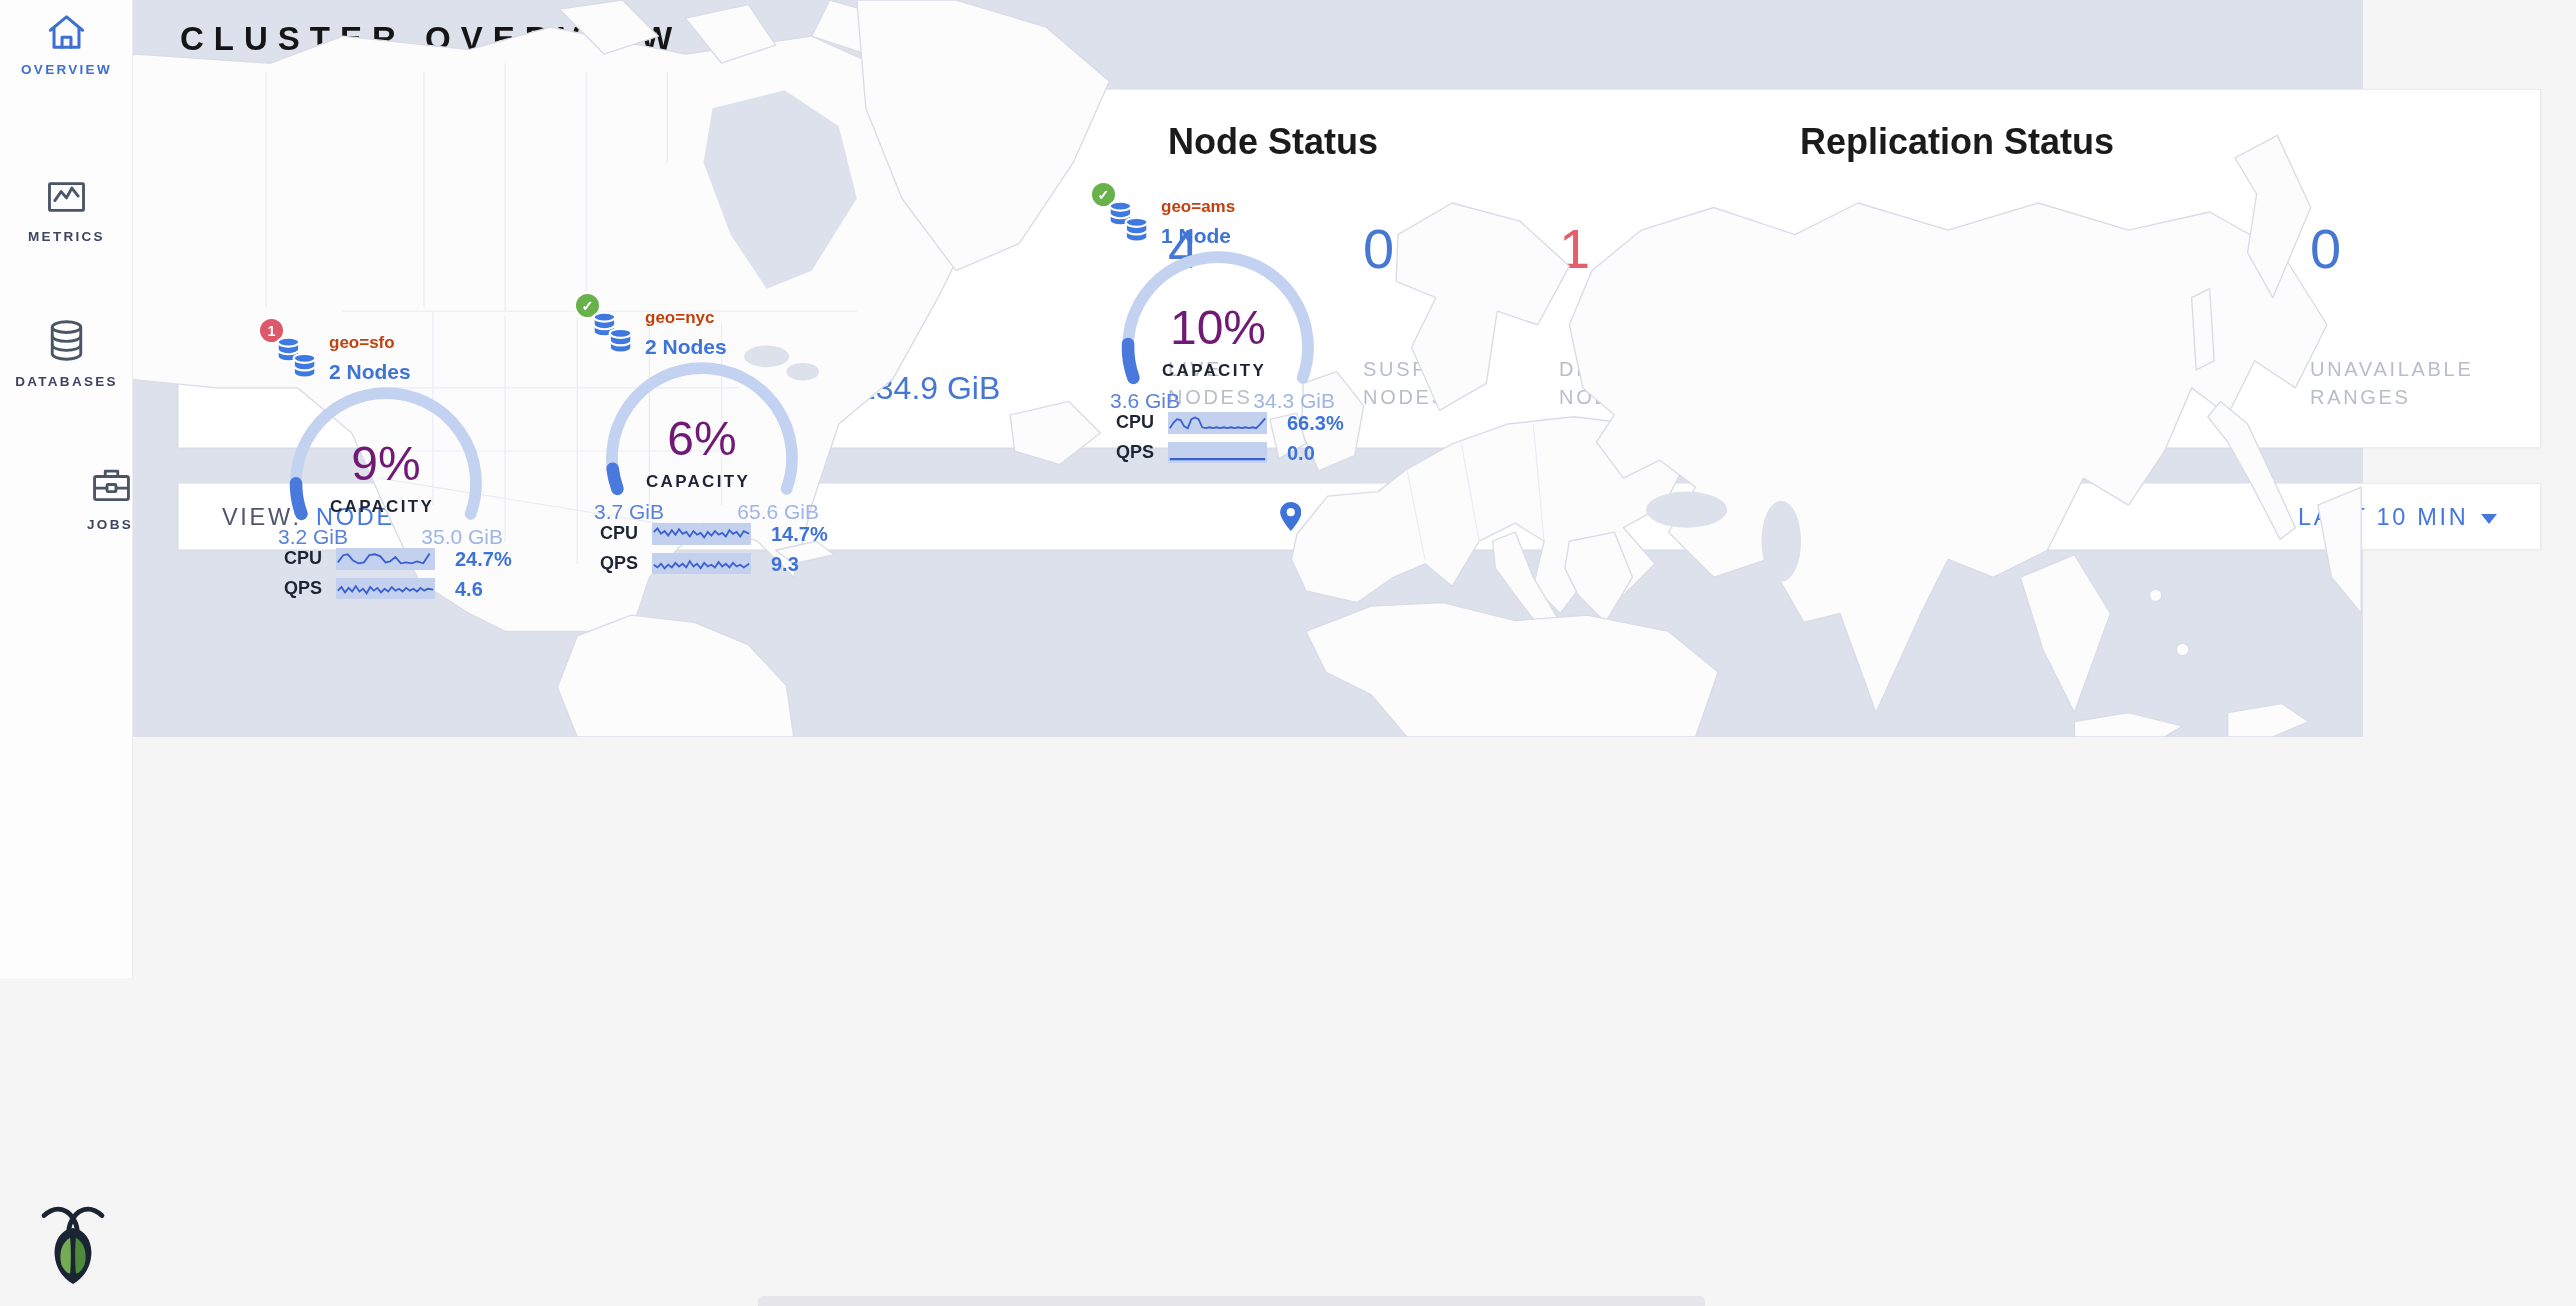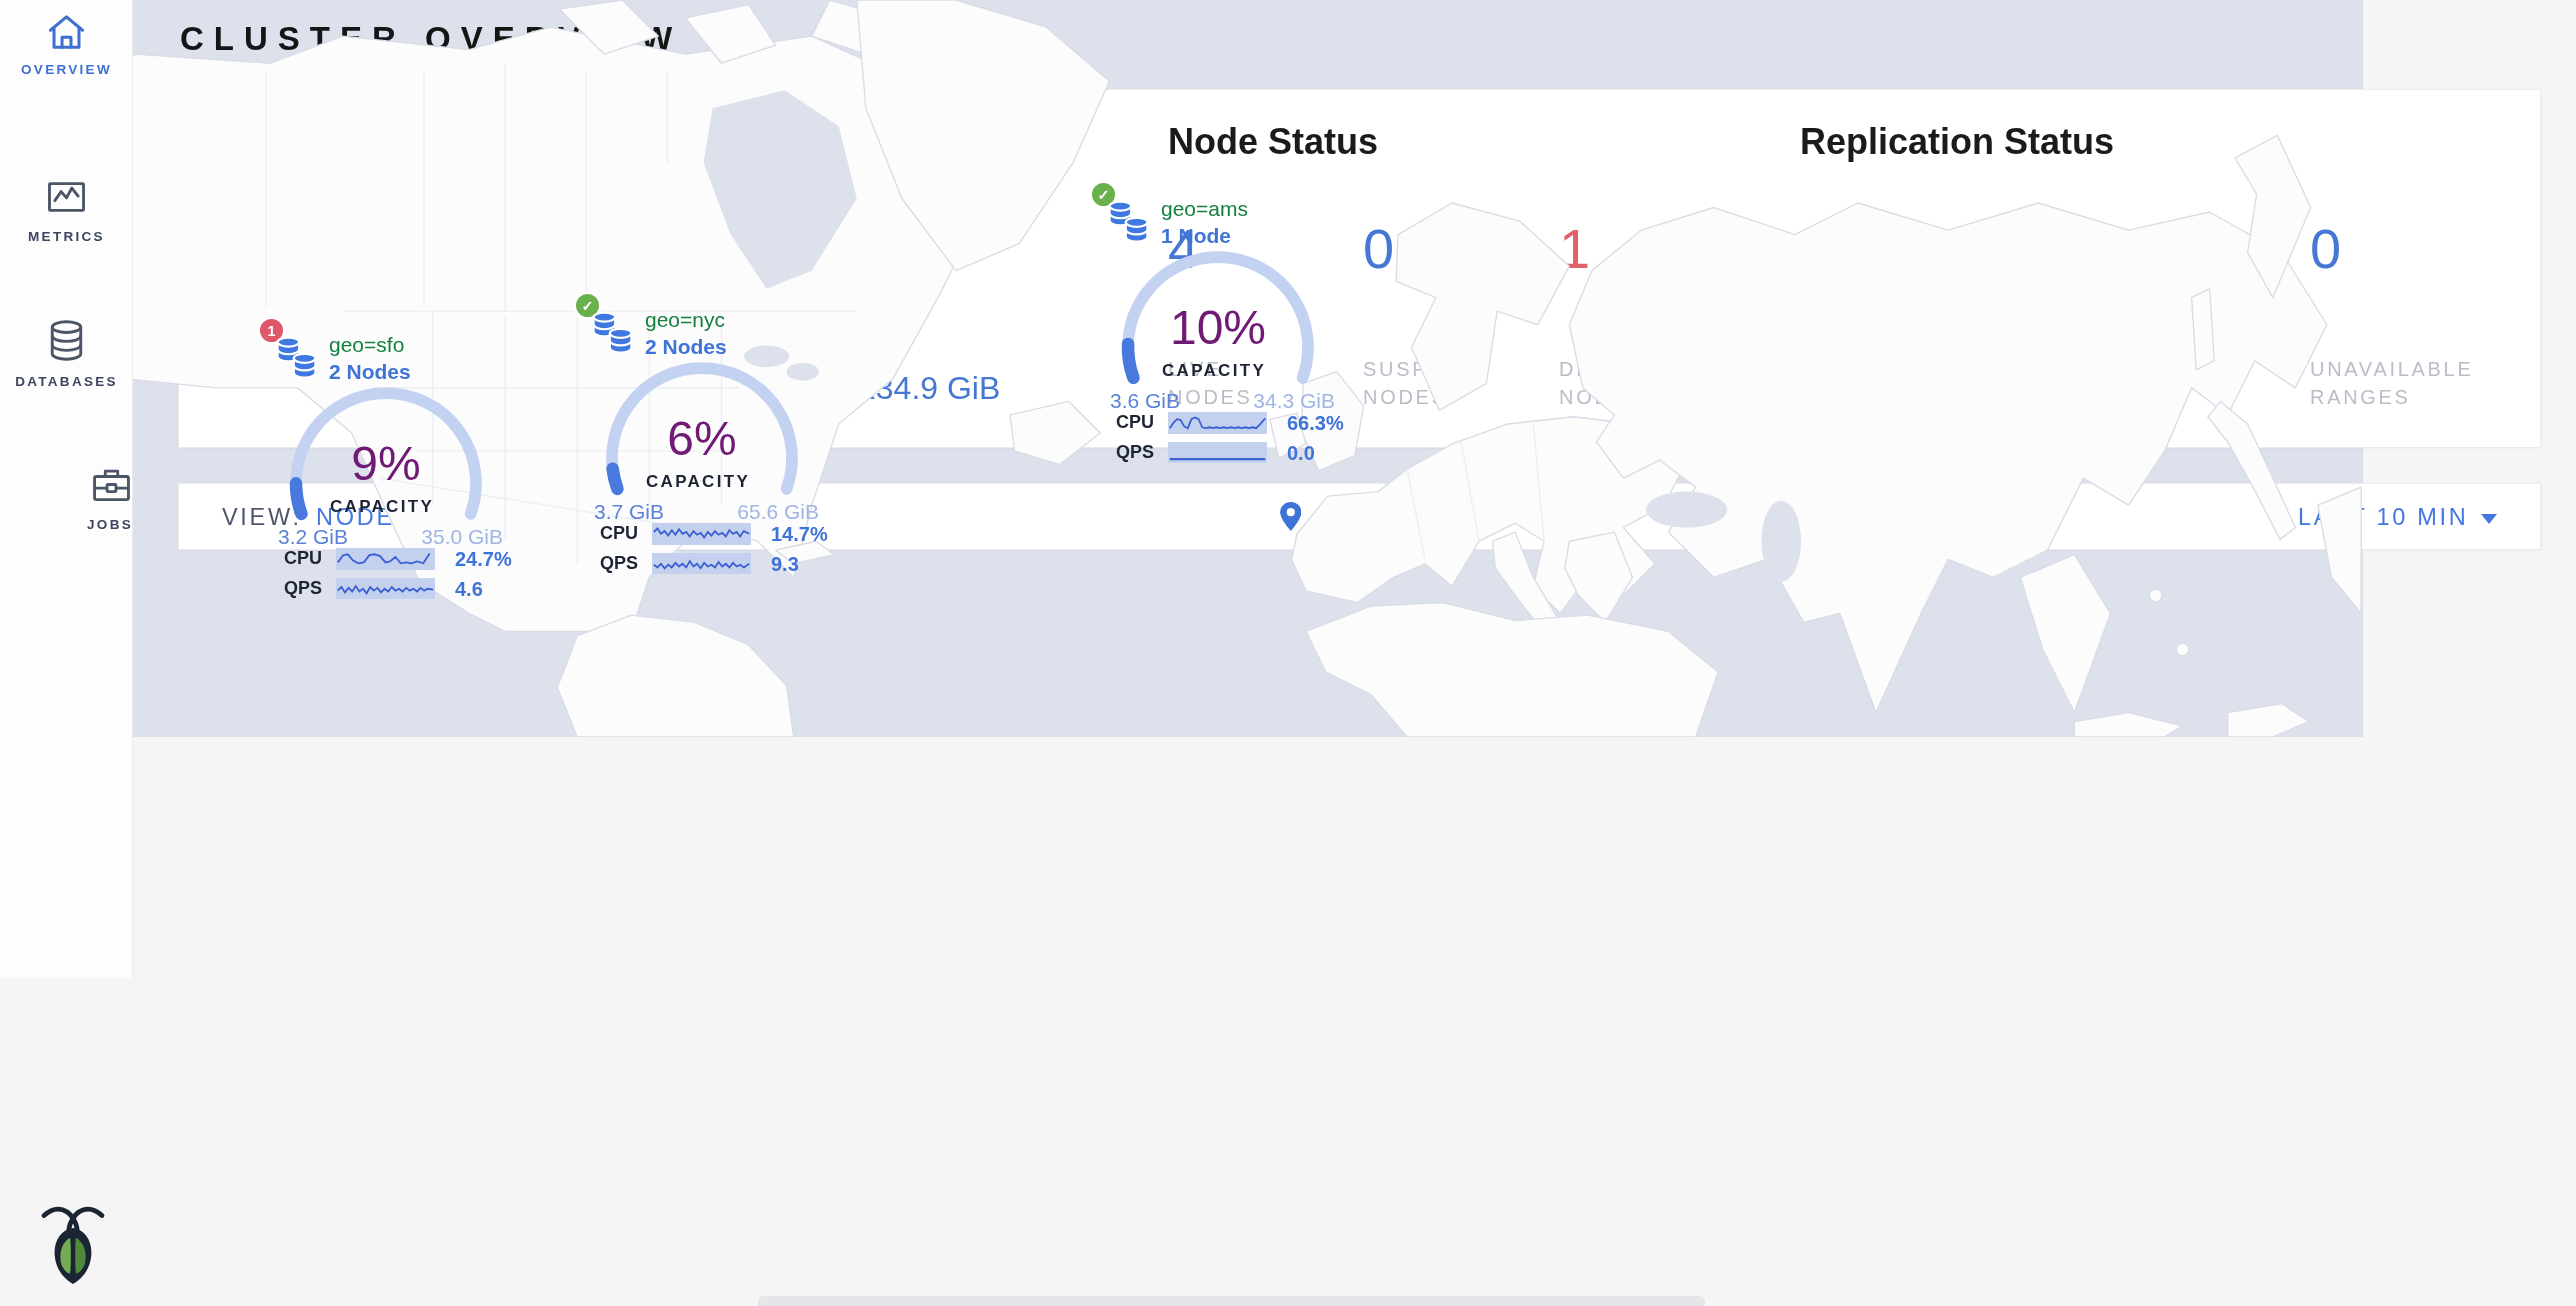--- a/index.html
+++ b/index.html
@@ -47,21 +47,21 @@
   .caret { width:0; height:0; border-left:8px solid transparent; border-right:8px solid transparent; border-top:10px solid #4577e0; margin-top:2.7px; }
 
   
   #world-map { position:absolute; left:0; top:0; }
   .locality { position:absolute; width:289px; height:307px; }
   .loc-badge { position:absolute; left:16px; top:14.4px; width:27px; height:27px; border-radius:50%; border:2.7px solid #fff;
                display:flex; align-items:center; justify-content:center; color:#fff; font-size:14.4px; font-weight:bold; }
   .loc-badge.error { background:#dd5868; }
   .loc-badge.ok { background:#69b14b; }
   .loc-dbicon { position:absolute; left:32px; top:31px; }
-  .loc-name { position:absolute; left:87px; top:30px; font-size:21px; font-weight:normal; color:#15803d; cursor:pointer; }
+  .loc-name { position:absolute; left:87px; top:30px; font-size:17px; font-weight:bold; color:#c2410c; cursor:pointer; }
   .loc-nodes { position:absolute; left:87px; top:57px; font-size:21px; font-weight:bold; color:#3e73d8; cursor:pointer; }
   .loc-gauge { position:absolute; left:45px; top:79px; }
   .loc-pct { position:absolute; left:36px; top:133px; width:216px; text-align:center; font-size:48px; color:#701a75; }
   .loc-cap { position:absolute; left:32px; top:194px; width:216px; text-align:center; font-size:17px; font-weight:bold; letter-spacing:2.3px; color:#1d2433; }
   .loc-gib { position:absolute; left:36px; top:222px; width:225px; display:flex; justify-content:space-between; font-size:21px; }
   .gib-used { color:#5b82d8; } .gib-usable { color:#9fb5e4; }
   .loc-stats { position:absolute; left:42px; top:245px; }
   .loc-row { display:flex; align-items:flex-start; height:23.5px; margin-bottom:6.3px; }
   .loc-metric { width:52px; font-size:18px; font-weight:bold; color:#1d2433; }
   .spark { width:99px; height:21.6px; background:#c3d0ee; }

